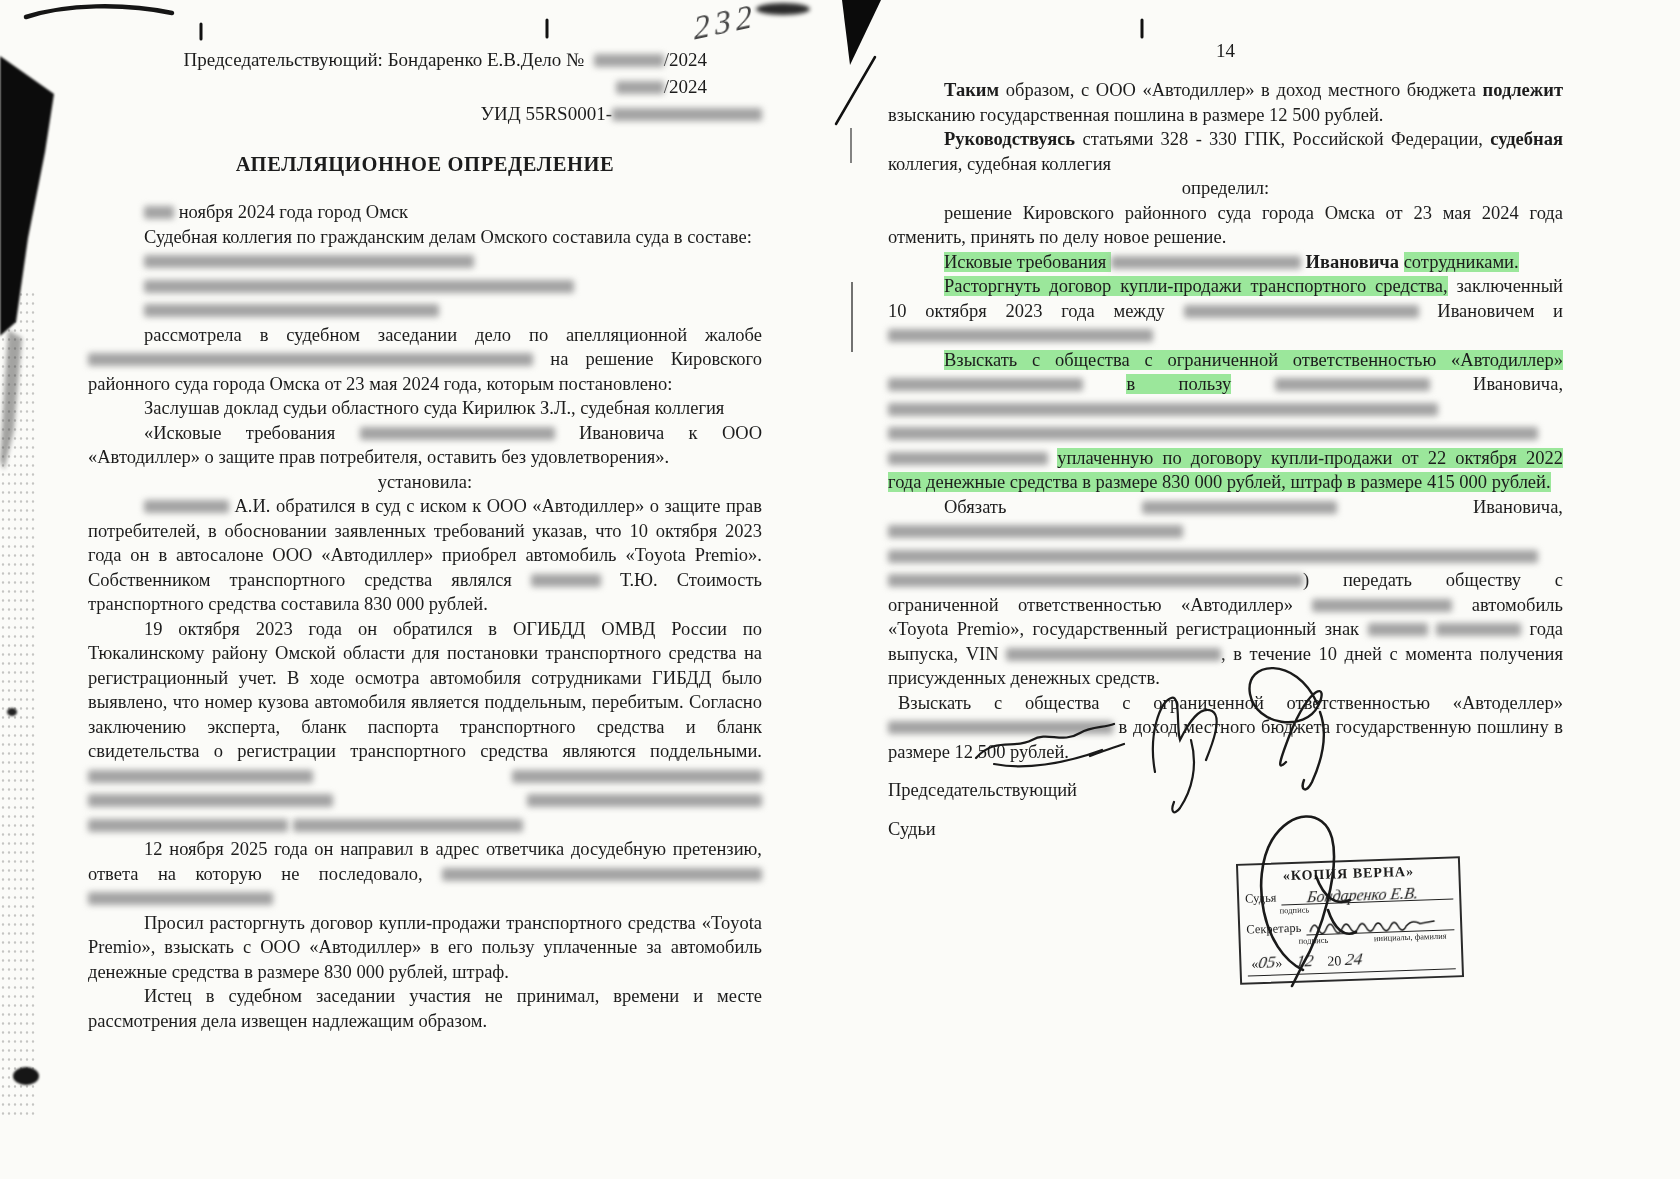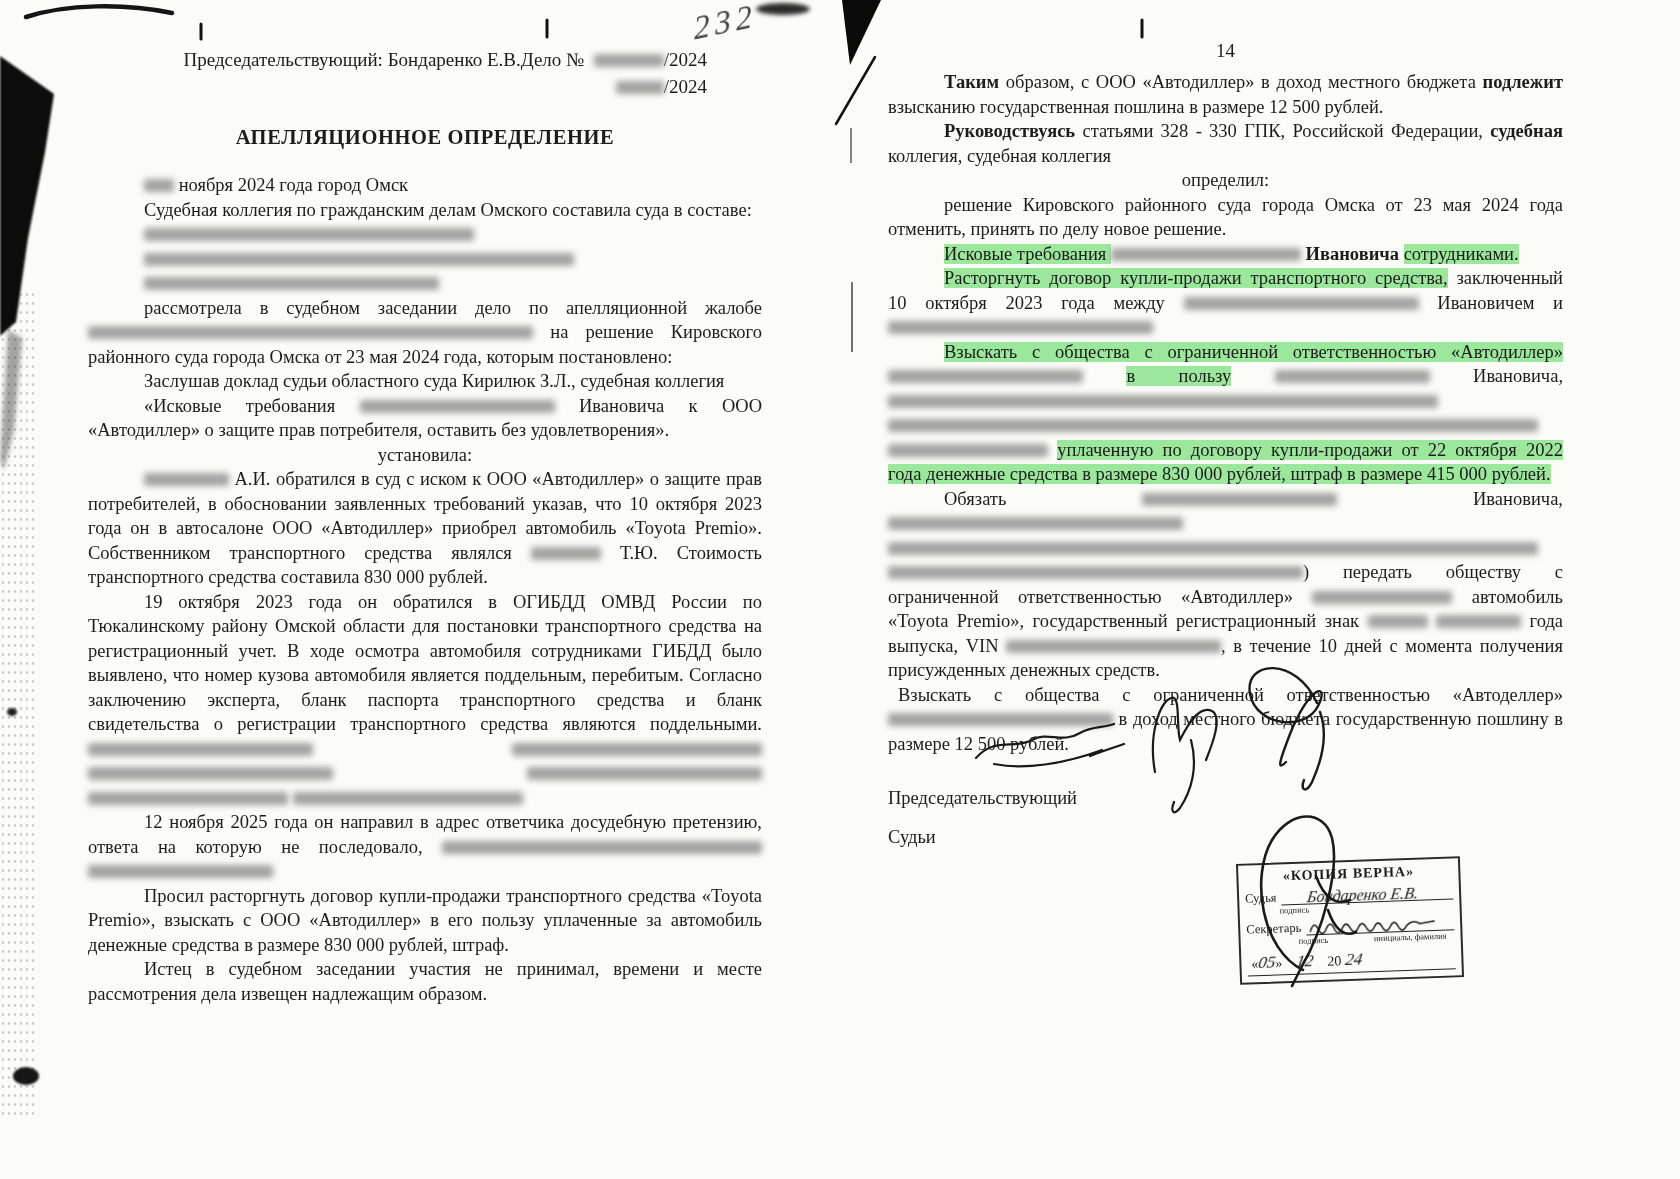--- a/index.html
+++ b/index.html
@@ -15,35 +15,35 @@
   .page-right{left:888px;top:40px;width:675px}
 
   .hdr-row{display:flex;justify-content:flex-end;font-size:19px;line-height:27px}
   .hdr-row.r2,.hdr-row.r3{justify-content:flex-end}
   .hdr-case{margin-right:55px;white-space:nowrap}
   .hdr-uid{white-space:nowrap}
 
   .doc-title{margin-top:26px;text-align:center;font-size:20.5px;font-weight:bold;letter-spacing:.6px}
 
   .body-text{margin-top:24px}
-  .page-right .body-text{margin-top:8px}
+  .page-right .body-text{margin-top:16px}
   .para{text-align:justify;font-size:18.5px;line-height:24.5px}
   .para.ind{text-indent:56px}
   .para.ind-sm{text-indent:10px}
   .para.ctr{text-align:center;text-indent:0}
   .para.left{text-align:left}
   .para.jlast{text-align:justify;text-align-last:justify}
   .b{font-weight:bold}
   .hl{background:#9be79b}
   .red{display:inline-block;height:13px;background:#a3a3a3;border-radius:2px;filter:blur(3px);vertical-align:-1px}
   .w70{width:70px}.w48{width:48px}.w150{width:150px}
 
   .pagenum{text-align:center;font-size:19px;}
   .sig-label{font-size:18.5px}
-  .sig-label.presiding{margin-top:32px}
+  .sig-label.presiding{margin-top:16px}
   .sig-label.judges{margin-top:18px}
   .closing{margin-top:30px}
 
   .hand{font-style:italic;display:inline-block;transform:skewX(-10deg);filter:blur(.3px)}
   .hand-note{
     position:absolute;left:693px;top:4px;font-size:33px;color:#454545;
     font-style:italic;letter-spacing:5px;transform:rotate(-12deg) skewX(-8deg);
     filter:blur(.6px)
   }
 
@@ -83,20 +83,25 @@
     <div class="hdr-row">
       <span>Председательствующий: Бондаренко Е.В.</span>
       <span class="hdr-case">
         <span>Дело №</span>&nbsp;
         <span class="red w70"></span><span>/2024</span>
       </span>
     </div>
     <div class="hdr-row r2">
       <span class="hdr-case">
         <span class="red w48"></span><span>/2024</span>
+      </span>
+    </div>
+    <div class="hdr-row r3">
+      <span class="hdr-uid">
+        <span>УИД 55RS0001-</span><span class="red w150"></span>
       </span>
     </div>
     <h1 class="doc-title">АПЕЛЛЯЦИОННОЕ ОПРЕДЕЛЕНИЕ</h1>
     <div class="body-text">
         <p class="para ind left"><span class="red" style="width: 30px;"></span><span> ноября 2024 года город Омск</span></p>
         <p class="para ind"><span>Судебная коллегия по гражданским делам Омского составила суда в составе:</span></p>
         <p class="para ind left"><span class="red" style="width: 330px;"></span></p>
         <p class="para ind left"><span class="red" style="width: 430px;"></span></p>
         <p class="para ind left"><span class="red" style="width: 295px;"></span></p>
         <p class="para ind"><span>рассмотрела в судебном заседании дело по апелляционной жалобе </span><span class="red" style="width: 445px;"></span><span> на решение Кировского районного суда города Омска от 23 мая 2024 года, которым постановлено:</span></p>

